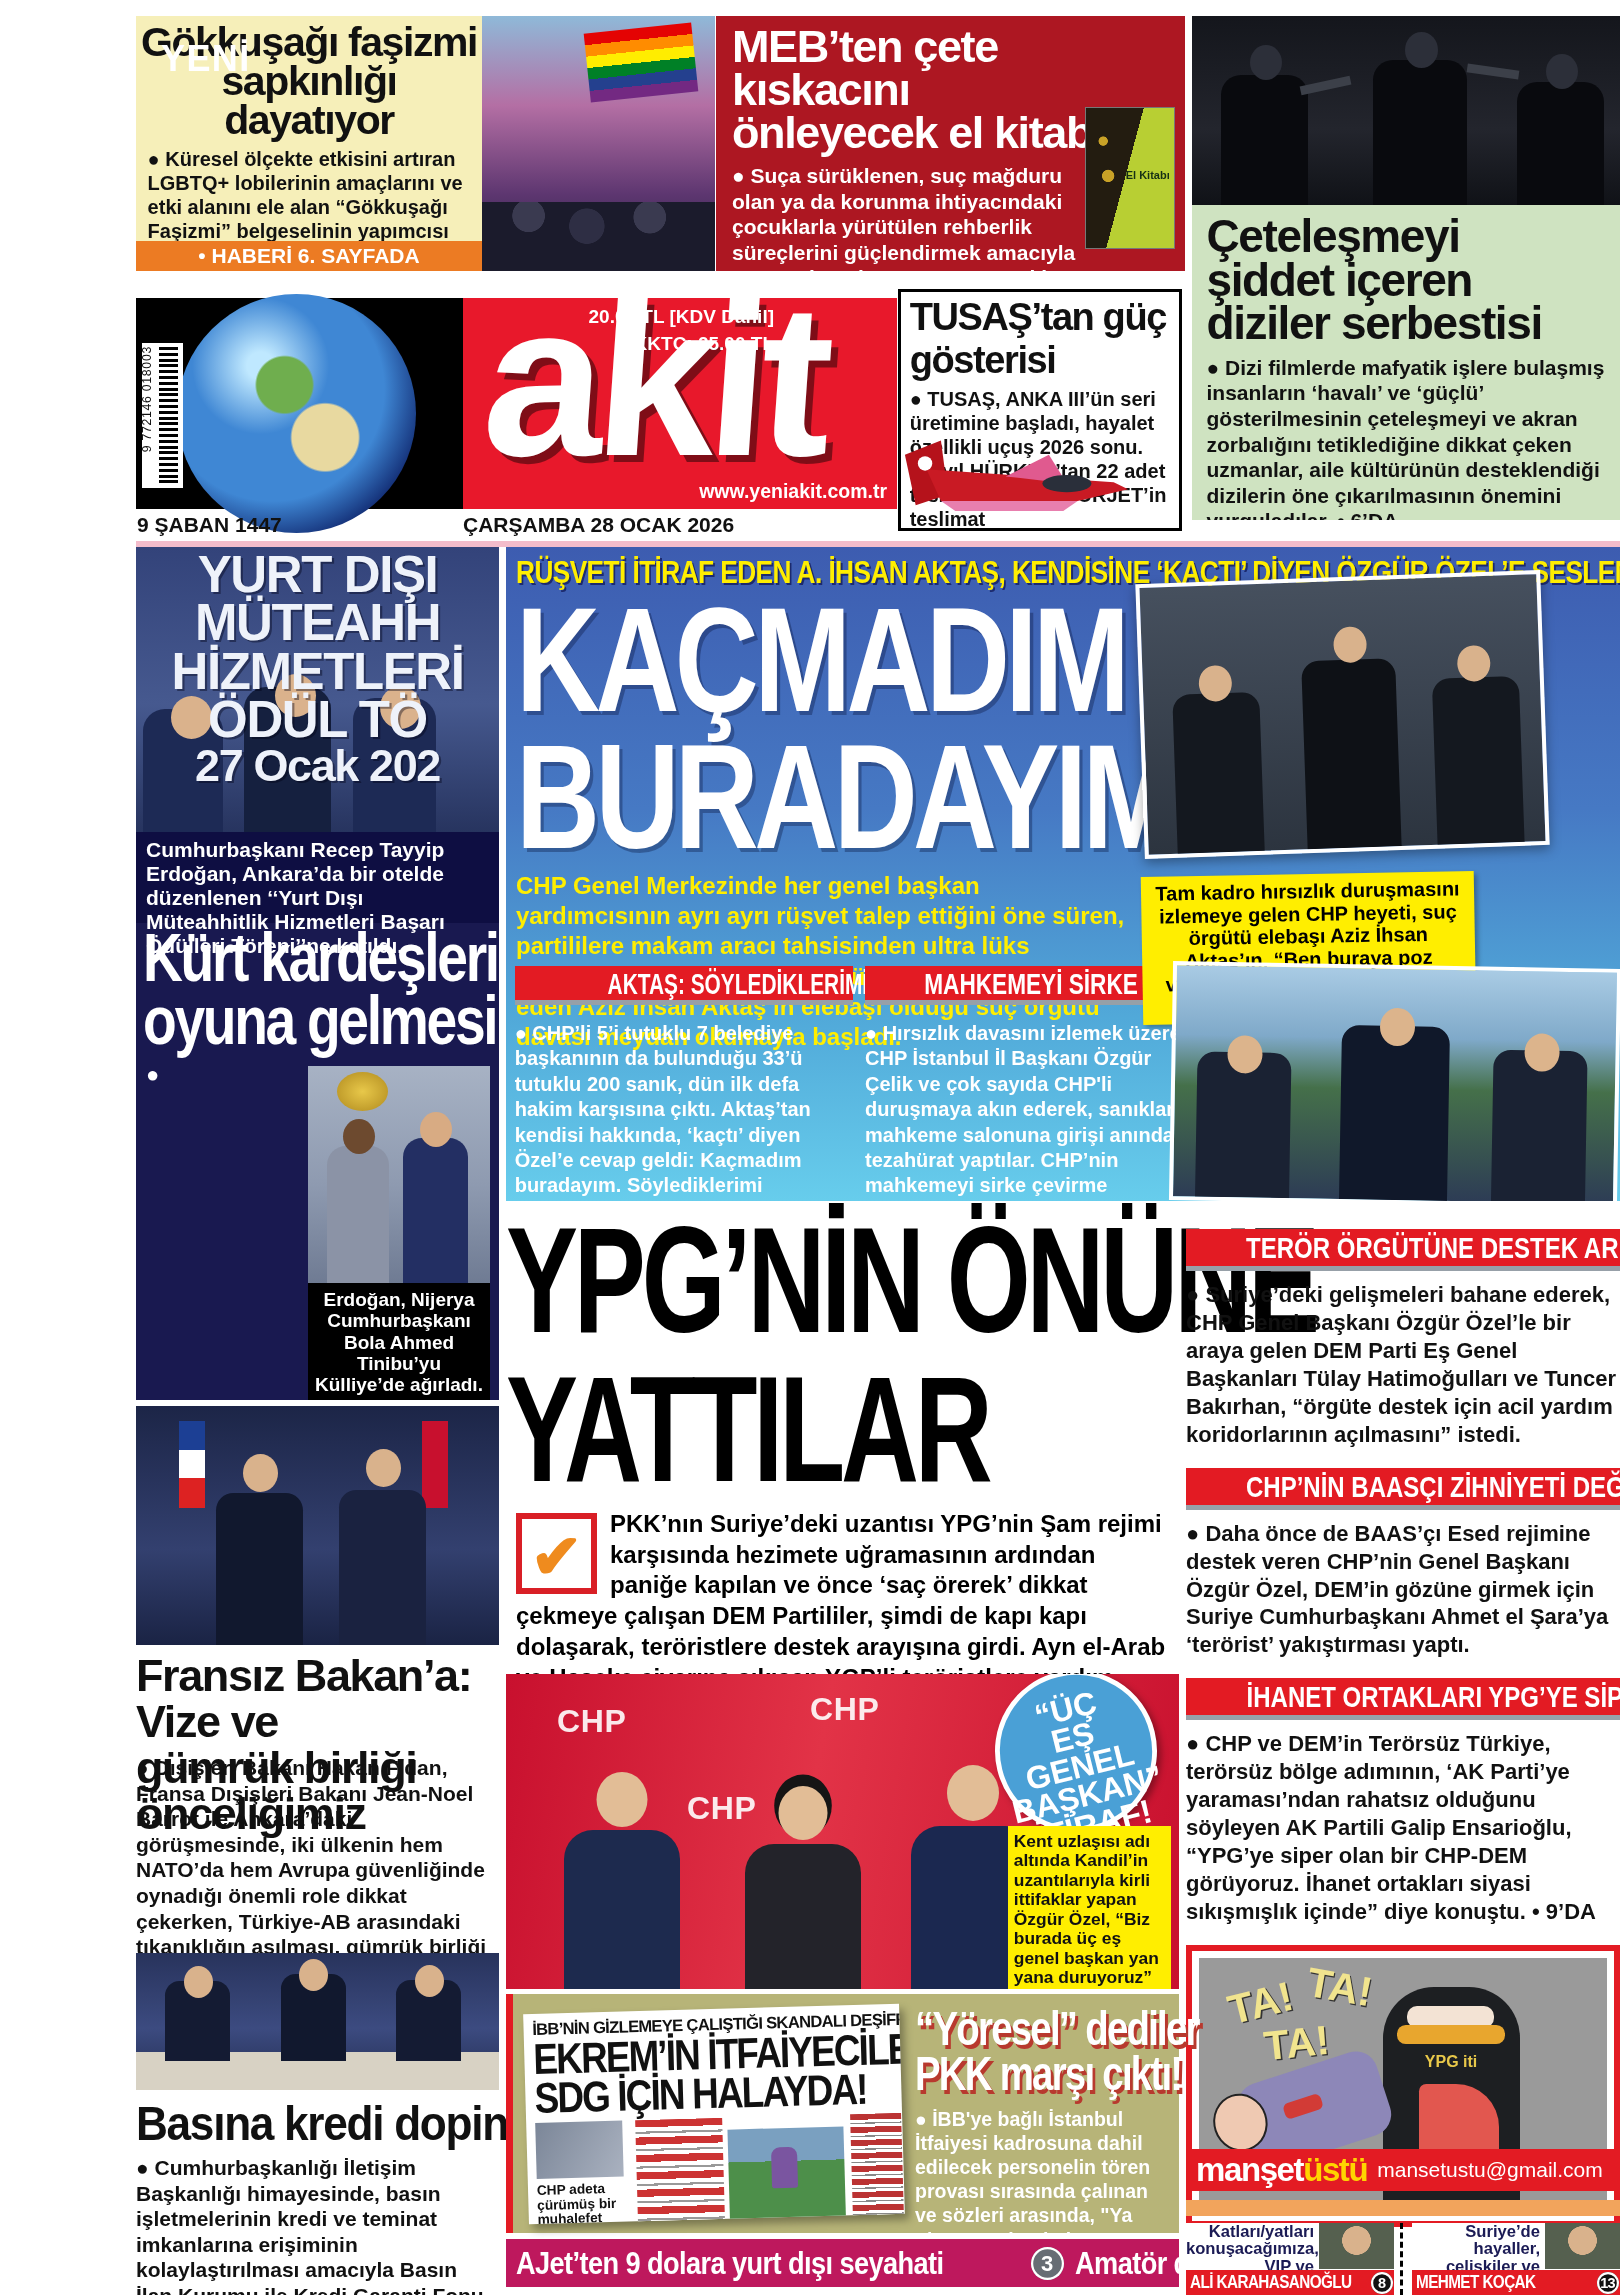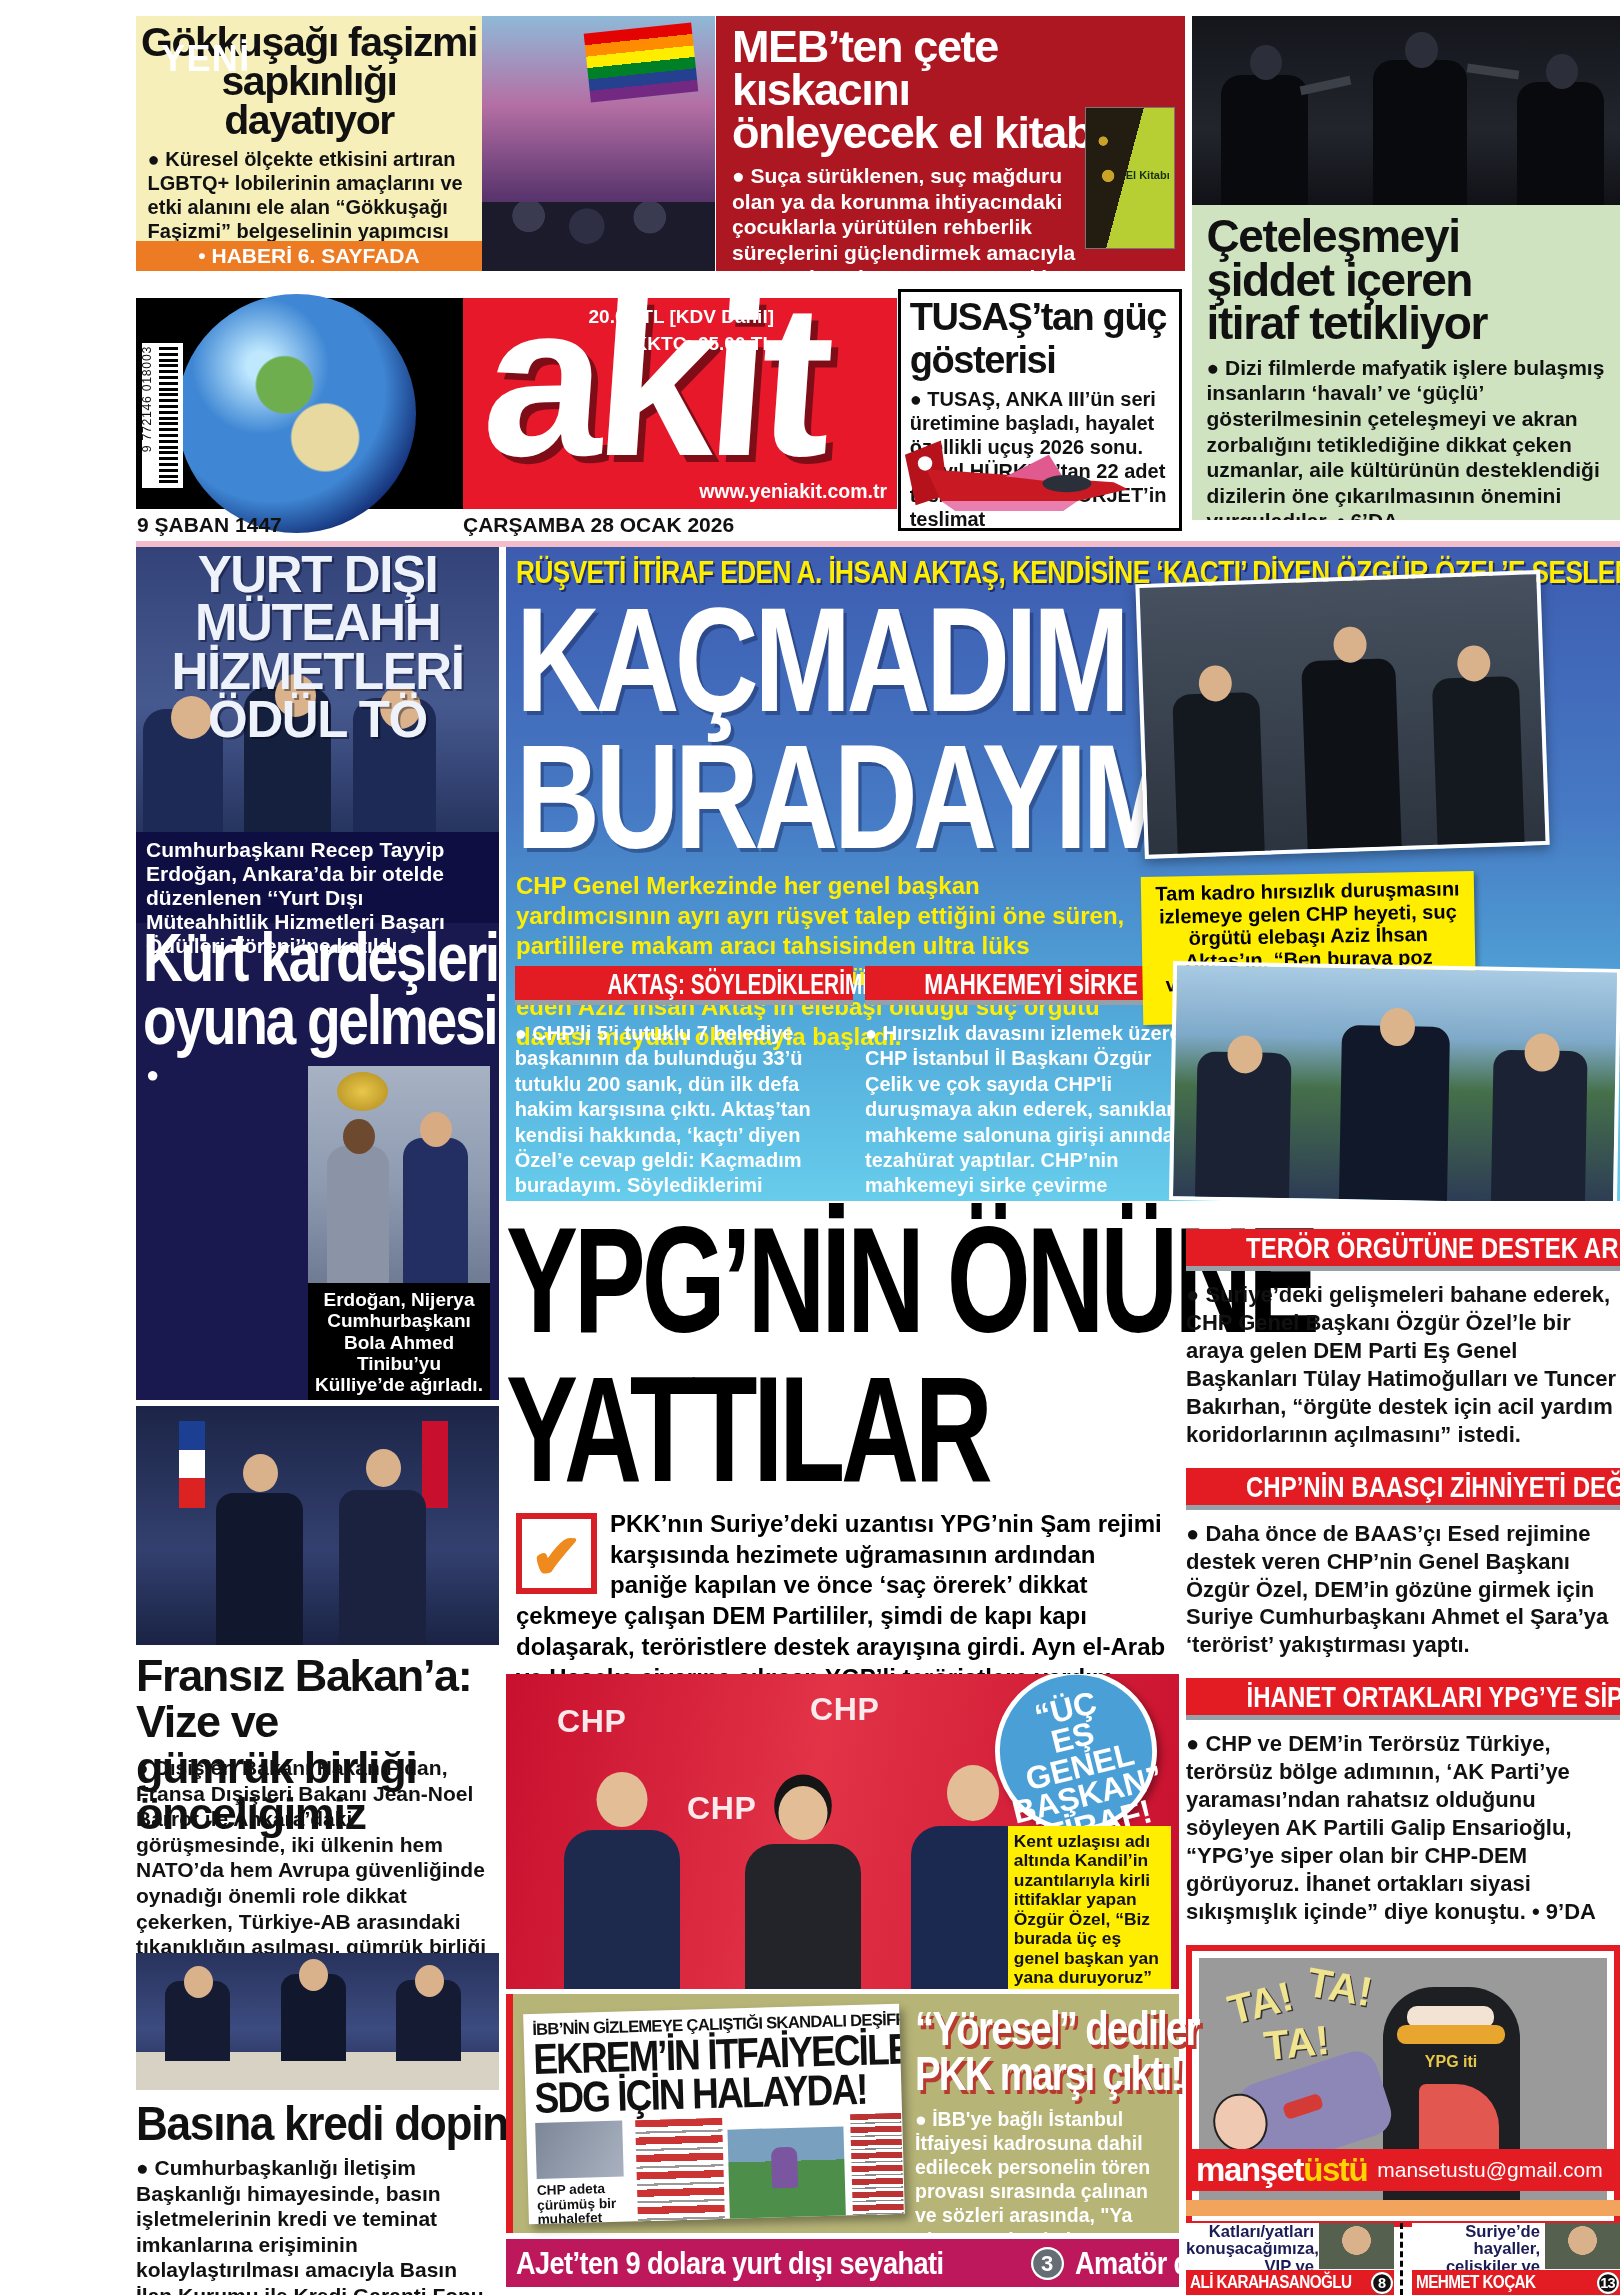--- a/index.html
+++ b/index.html
@@ -272,21 +272,21 @@
     <div class="head" style="left:213px;top:16px;width:33px;height:36px;"></div>
     <div class="fig" style="left:325px;width:87px;height:123px;"></div>
     <div class="head" style="left:354px;top:38px;width:32px;height:35px;"></div>
     <div class="gun" style="left:108px;top:65px;width:51px;height:8.7px;transform:rotate(-12deg);"></div>
     <div class="gun" style="left:275px;top:51px;width:52px;height:8.7px;transform:rotate(8deg);"></div>
   </div>
   <div id="tr-green" class="abs">
     <h2>
       <span style="display:block">Çeteleşmeyi</span>
       <span style="display:block">şiddet içeren</span>
-      <span style="display:block">itiraf tetikliyor</span>
+      <span style="display:block">diziler serbestisi</span>
     </h2>
     <div class="body">● Dizi filmlerde mafyatik işlere bulaşmış insanların ‘havalı’ ve ‘güçlü’ gösterilmesinin çeteleşmeyi ve akran zorbalığını tetiklediğine dikkat çeken uzmanlar, aile kültürünün desteklendiği dizilerin öne çıkarılmasının önemini vurguladılar. • 6’DA</div>
   </div>
 
   <div id="mh-black" class="abs">
     <div id="globe"></div>
     <div id="barcode">
       <div class="num">9 772146 018003</div>
       <div class="bars"></div>
     </div>
@@ -318,20 +318,21 @@
   <div id="navycol" class="abs">
     <div id="award-photo" class="photo">
       <div class="suit" style="left:7.2px;width:80px;height:123px;"></div>
       <div class="suit" style="left:108px;width:87px;height:145px;background:#15203f;"></div>
       <div class="suit" style="left:217px;width:83px;height:134px;"></div>
       <div class="head" style="left:35px;top:149px;"></div>
       <div class="head" style="left:139px;top:127px;"></div>
       <div class="head" style="left:244px;top:139px;"></div>
       <div class="ttl" id="award-title1">YURT DIŞI MÜTEAHH</div>
       <div class="ttl" id="award-title2">HİZMETLERİ ÖDÜL TÖ</div>
+      <div class="ttl" id="award-title3">27 Ocak 202</div>
     </div>
     <div id="navy-cap">Cumhurbaşkanı Recep Tayyip Erdoğan, Ankara’da bir otelde düzenlenen ‘‘Yurt Dışı Müteahhitlik Hizmetleri Başarı Ödülleri Töreni’’ne katıldı.</div>
     <div id="kurt-h">
       <div class="l"><span class="sq" style="transform:scaleX(.8)">Kürt kardeşlerim</span></div>
       <div class="l"><span class="sq" style="transform:scaleX(.8)">oyuna gelmesin</span></div>
     </div>
     <div id="navy-body">
       <div id="tinubu-fig">
         <div id="tinubu-photo" class="photo">
           <div class="lantern"></div>

